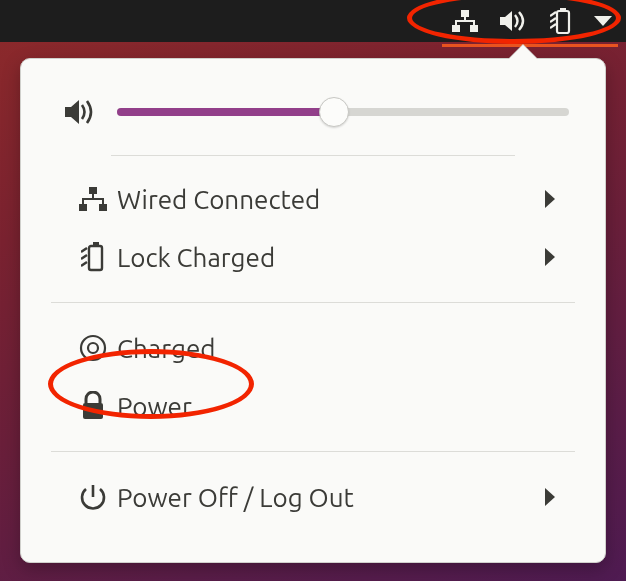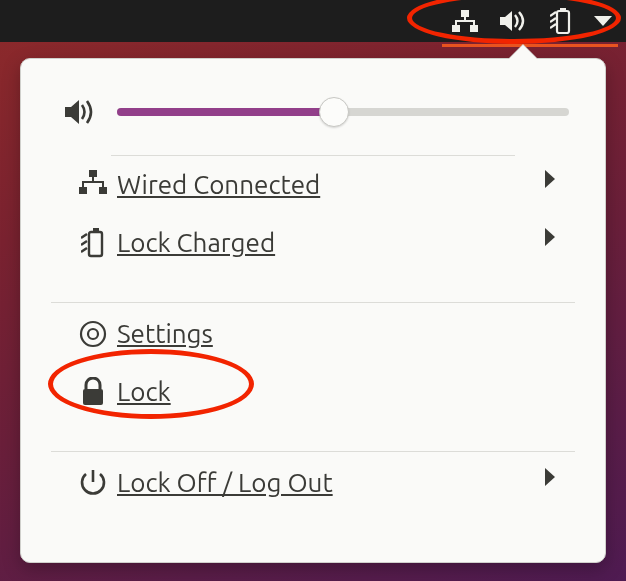--- a/index.html
+++ b/index.html
@@ -91,26 +91,26 @@
     margin: 0 60px 14px 60px;
   }
   .sep-full {
     height: 1px;
     background: #dcdcd8;
     margin: 16px 0;
   }
 
   .menu-item {
     display: flex;
+    align-items: center;
     height: 58px;
     padding: 0 6px 0 18px;
     color: #3b3b37;
     font-size: 26px;
     cursor: default;
-    text-decoration: underline;
   }
   .menu-item .mi-icon { width: 48px; display: flex; justify-content: center; color: #3b3b37; }
   .menu-item .mi-label { flex: 1; }
   .menu-item .mi-caret { width: 24px; color: #3b3b37; }
 
   
   .annot {
     position: absolute;
     border: 5px solid #f22400;
     border-radius: 50%;
@@ -214,45 +214,45 @@
 
   <div class="sep-full"></div>
 
   <div class="menu-item">
     <span class="mi-icon">
       <svg width="30" height="30" viewBox="0 0 30 30" fill="none" stroke="currentColor" stroke-width="2.2">
         <circle cx="15" cy="15" r="12"></circle>
         <circle cx="15" cy="15" r="5"></circle>
       </svg>
     </span>
-    <span class="mi-label">Settings</span>
+    <span class="mi-label">Charged</span>
     <span class="mi-caret"></span>
   </div>
 
   <div class="menu-item">
     <span class="mi-icon">
       <svg width="24" height="30" viewBox="0 0 24 30" fill="currentColor">
         <path d="M5 12 v-4 a7 7 0 0 1 14 0 v4" fill="none" stroke="currentColor" stroke-width="3"></path>
         <rect x="2" y="12" width="20" height="16" rx="2"></rect>
       </svg>
     </span>
-    <span class="mi-label">Lock</span>
+    <span class="mi-label">Power</span>
     <span class="mi-caret"></span>
   </div>
 
   <div class="sep-full"></div>
 
   <div class="menu-item">
     <span class="mi-icon">
       <svg width="28" height="28" viewBox="0 0 28 28" fill="none" stroke="currentColor" stroke-width="2.6">
         <path d="M14 2 v12"></path>
         <path d="M7 6 a11 11 0 1 0 14 0"></path>
       </svg>
     </span>
-    <span class="mi-label">Lock Off / Log Out</span>
+    <span class="mi-label">Power Off / Log Out</span>
     <span class="mi-caret">
       <svg width="10" height="18" viewBox="0 0 10 18">
           <path d="M0 0 L10 9 L0 18 Z" fill="currentColor"></path>
         </svg>
     </span>
   </div>
 
 </div>
 
 <div class="annot" style="top:-8px; left:407px; width:214px; height:52px;"></div>

